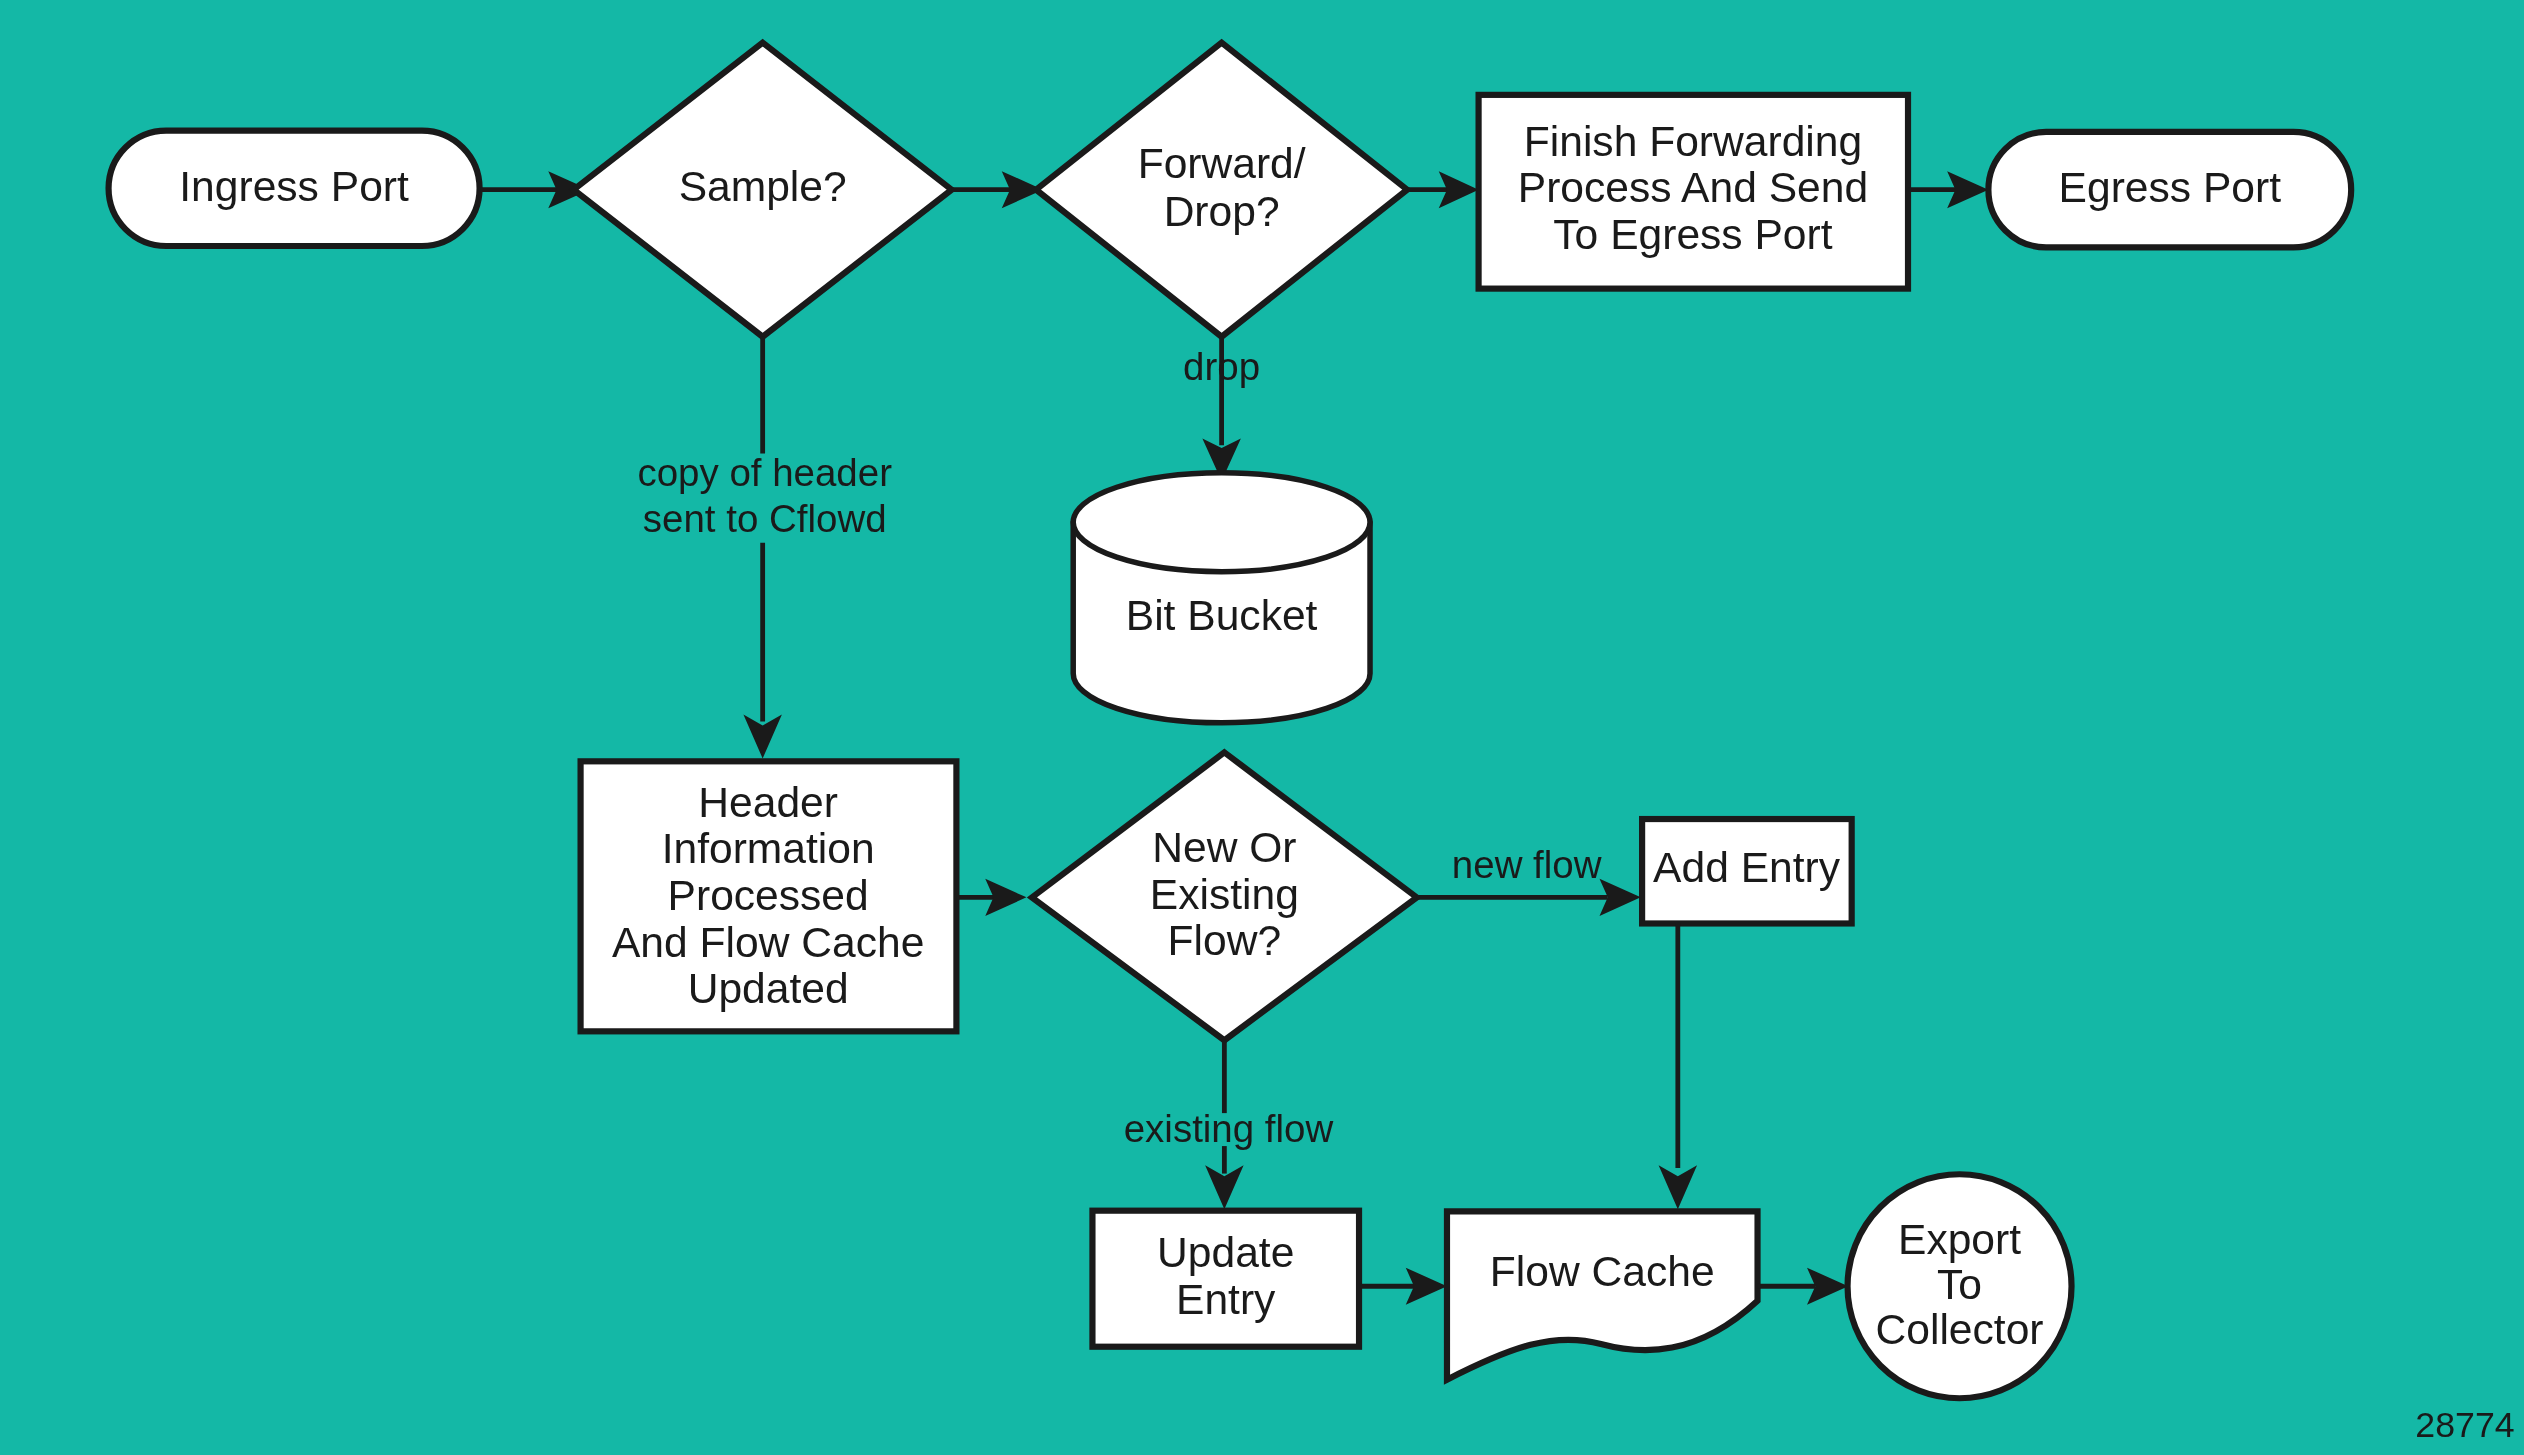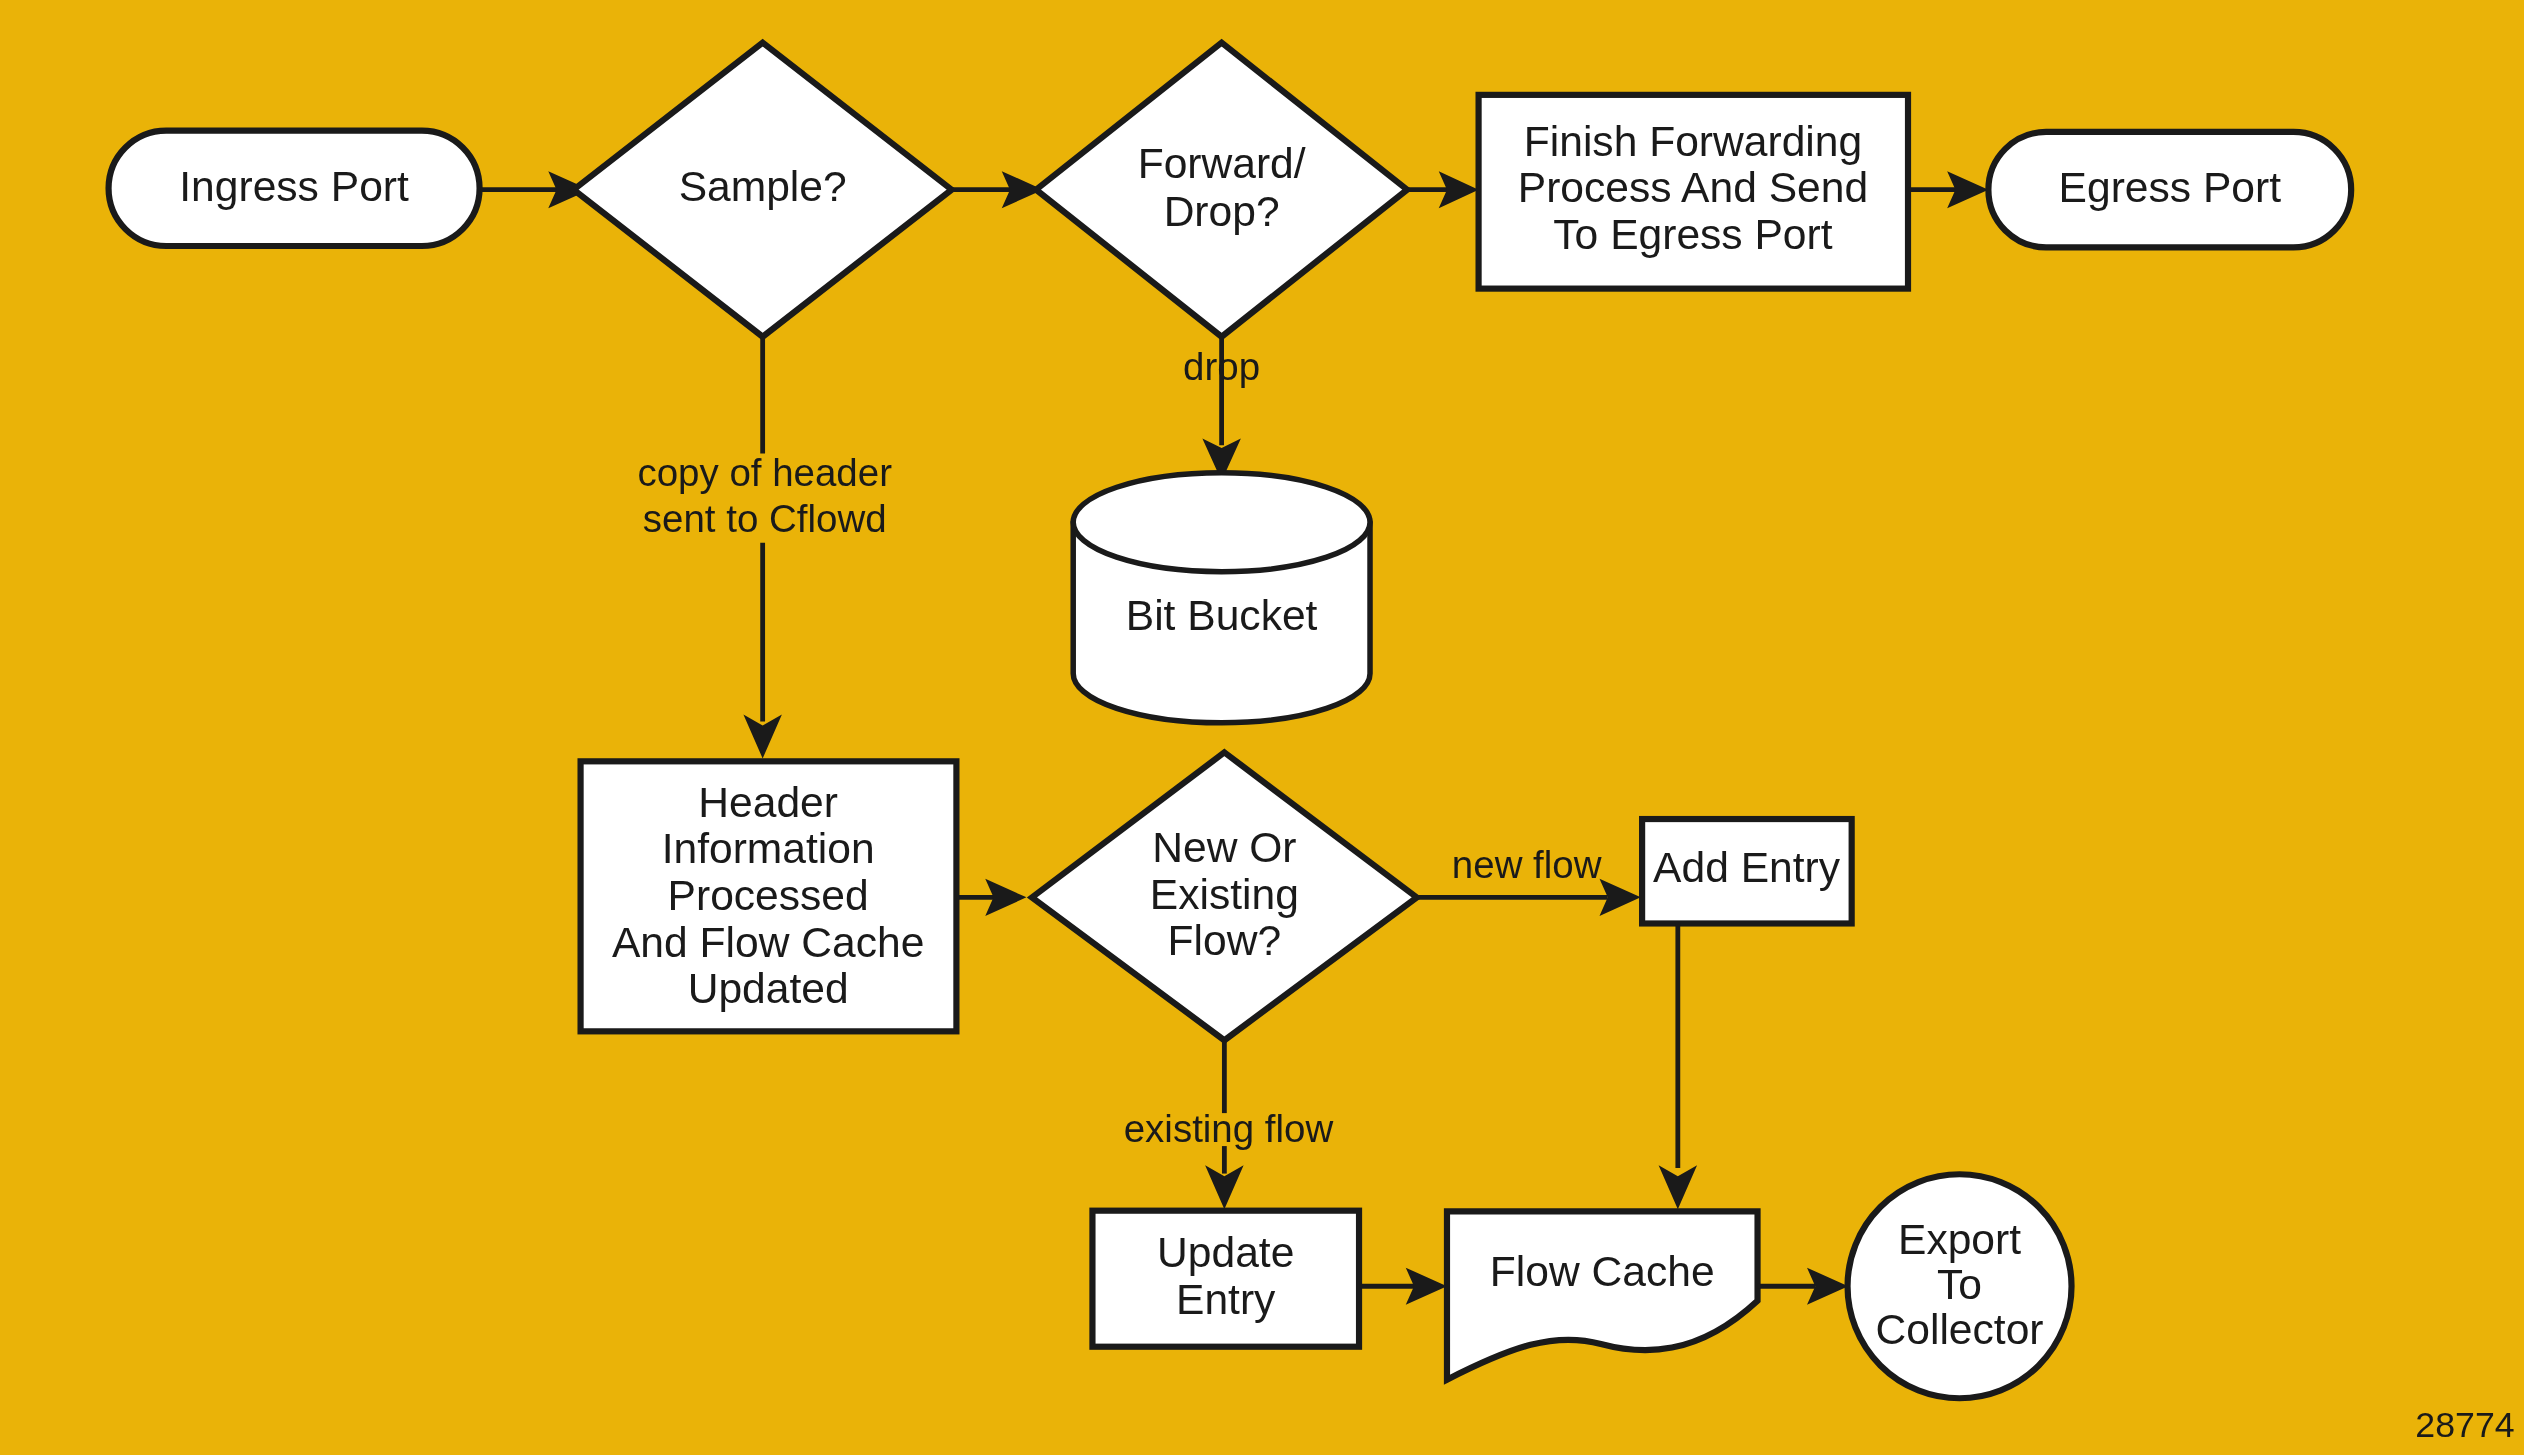--- a/index.html
+++ b/index.html
@@ -10,21 +10,21 @@
   body {
     width: 2525px;
     height: 1456px;
     font-family: "Liberation Sans", sans-serif;
     overflow: hidden;
   }
   #diagram-root {
     position: relative;
     width: 2525px;
     height: 1456px;
-    background: #eab308;
+    background: #14b8a6;
   }
   svg.flow-svg {
     display: block;
     width: 2525px;
     height: 1456px;
   }
   .shape-outline {
     fill: #ffffff;
     stroke: #1a1a1a;
     stroke-width: 9;

